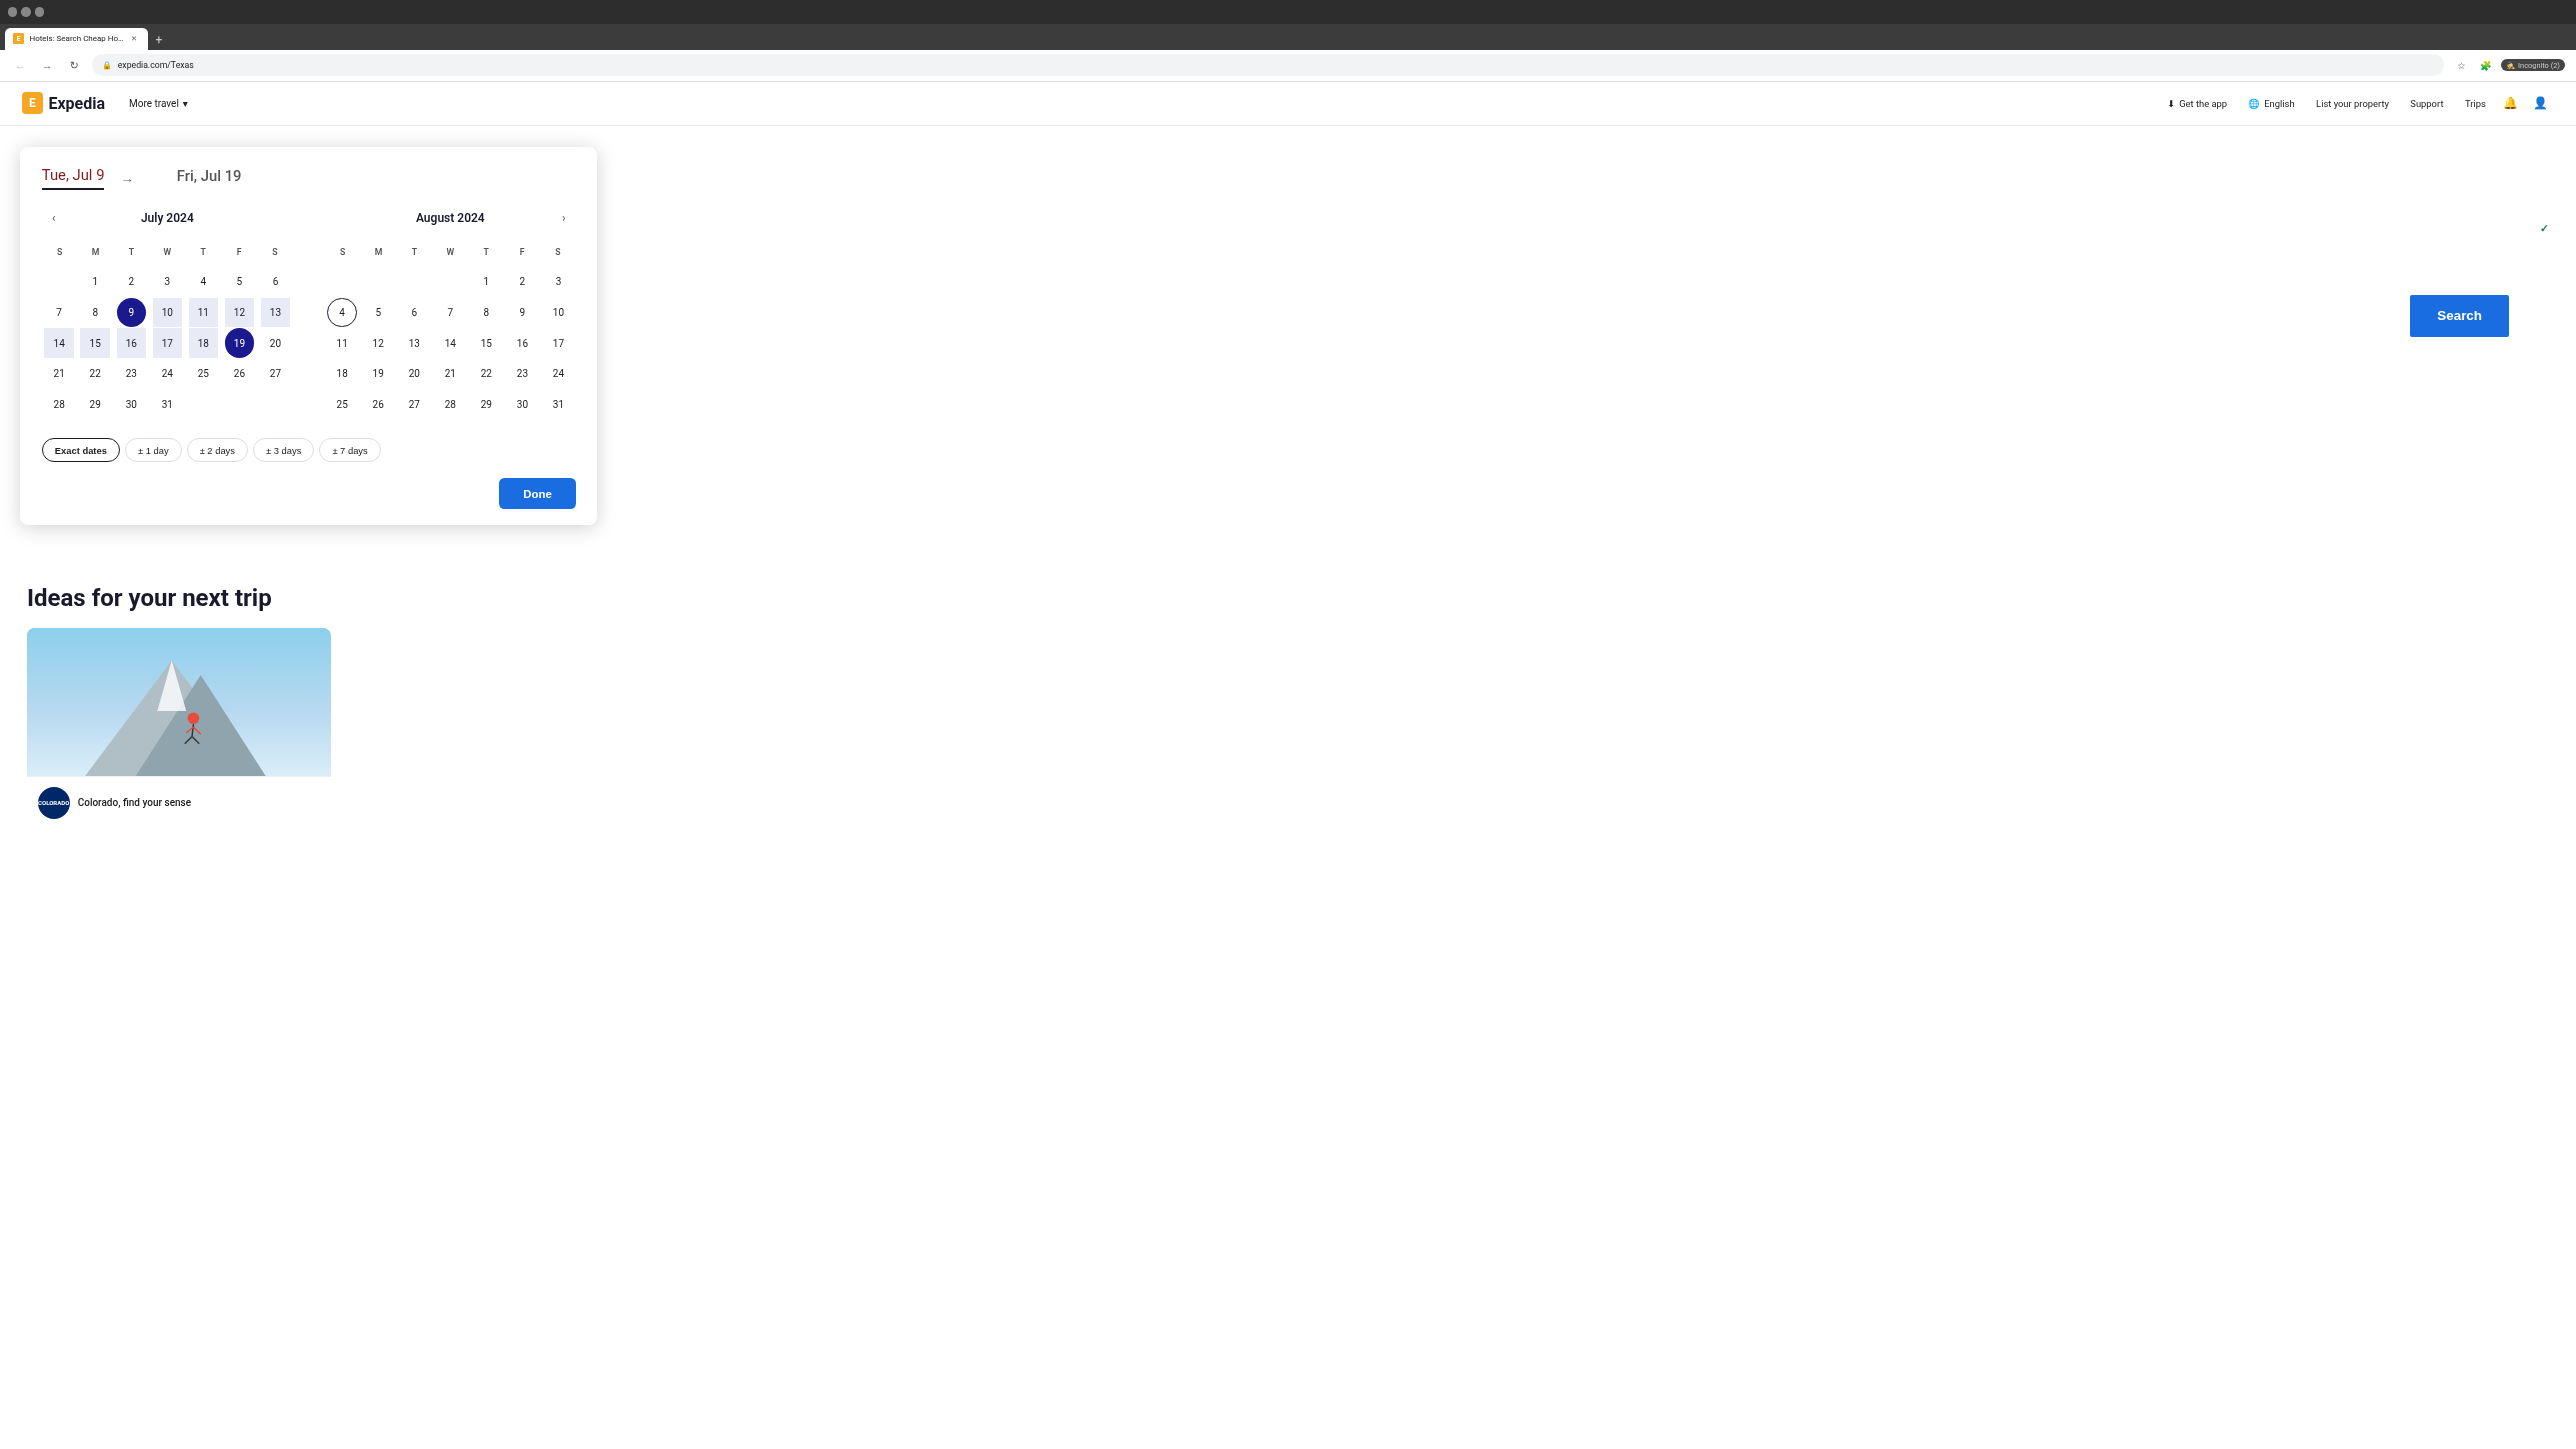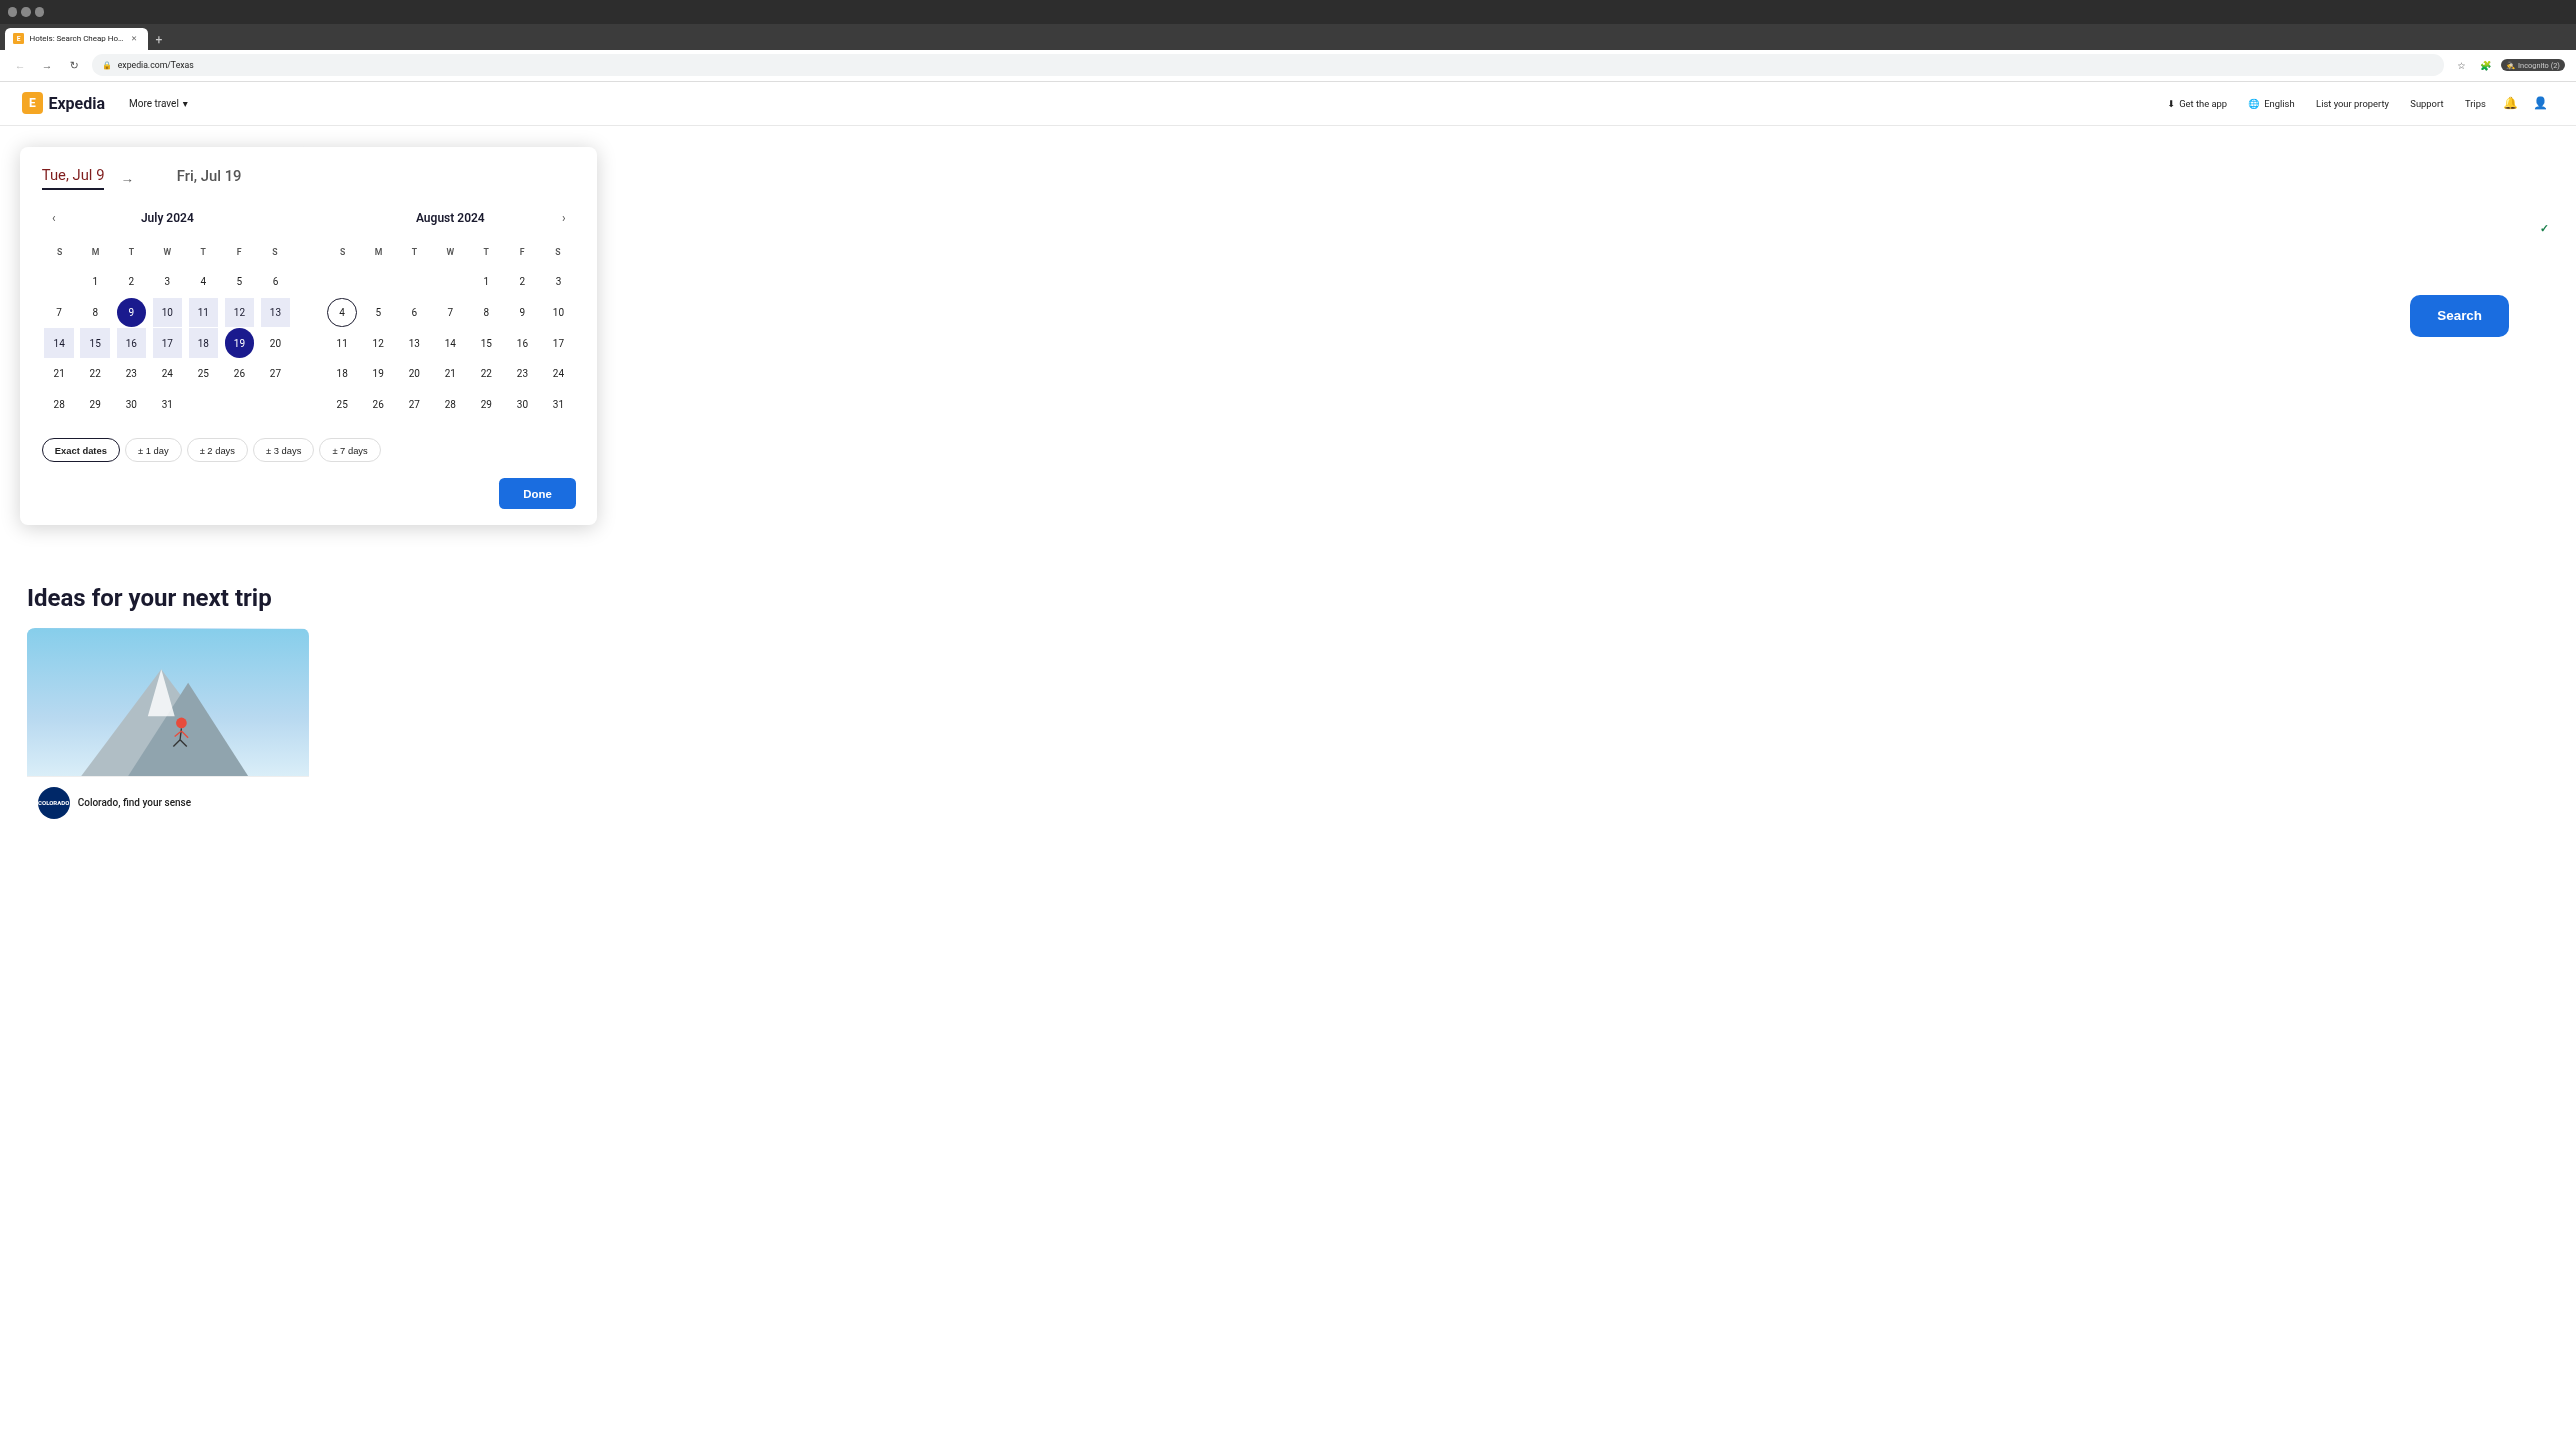--- a/index.html
+++ b/index.html
@@ -413,39 +413,39 @@
     }
 
     
     .search-btn-floating {
       position: absolute;
       right: 0;
       top: 0;
       background: #1a6de0;
       color: #fff;
       border: none;
-      border-radius: 10px;
+      border-radius: 2px;
       padding: 13.4px 27px;
       font-size: 13.4px;
       font-weight: 600;
       cursor: pointer;
     }
 
     
     .ideas-section {
       margin-top: 349px;
     }
     .ideas-title {
       font-size: 24px;
       font-weight: 700;
       color: #1a1a2e;
       margin-bottom: 16px;
     }
     .ad-card {
-      width: 282px;
+      width: 304px;
       border-radius: 8px;
       overflow: hidden;
       position: relative;
     }
     .ad-badge {
       position: absolute;
       top: 8px;
       left: 8px;
       background: rgba(255,255,255,0.9);
       color: #555;

